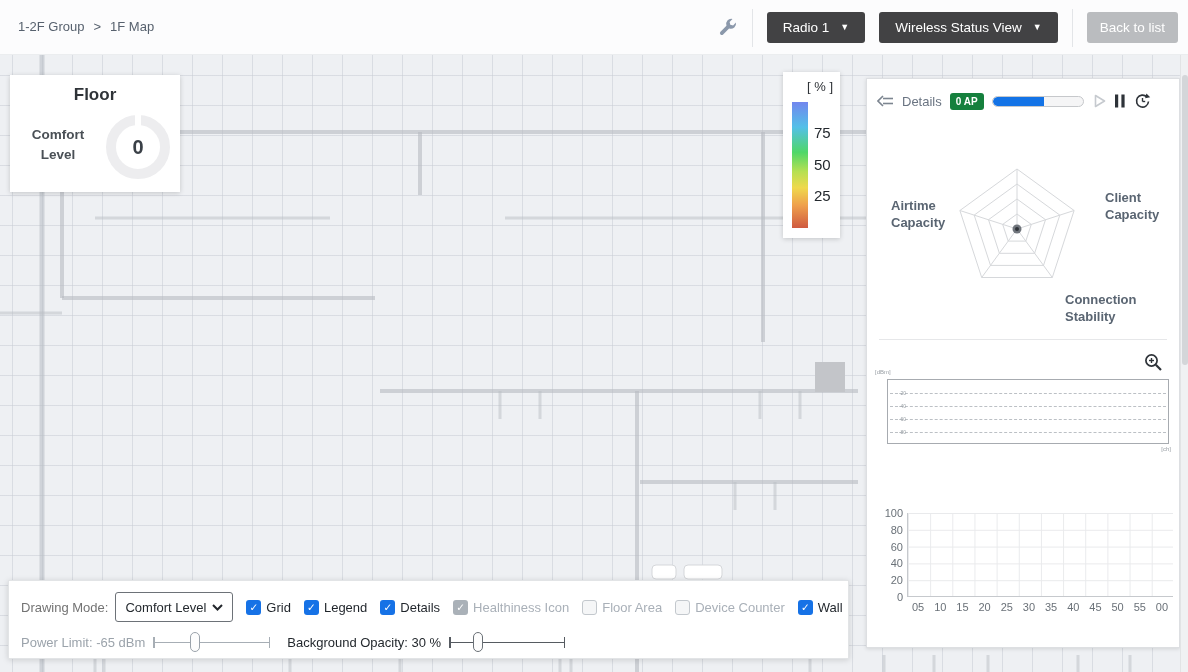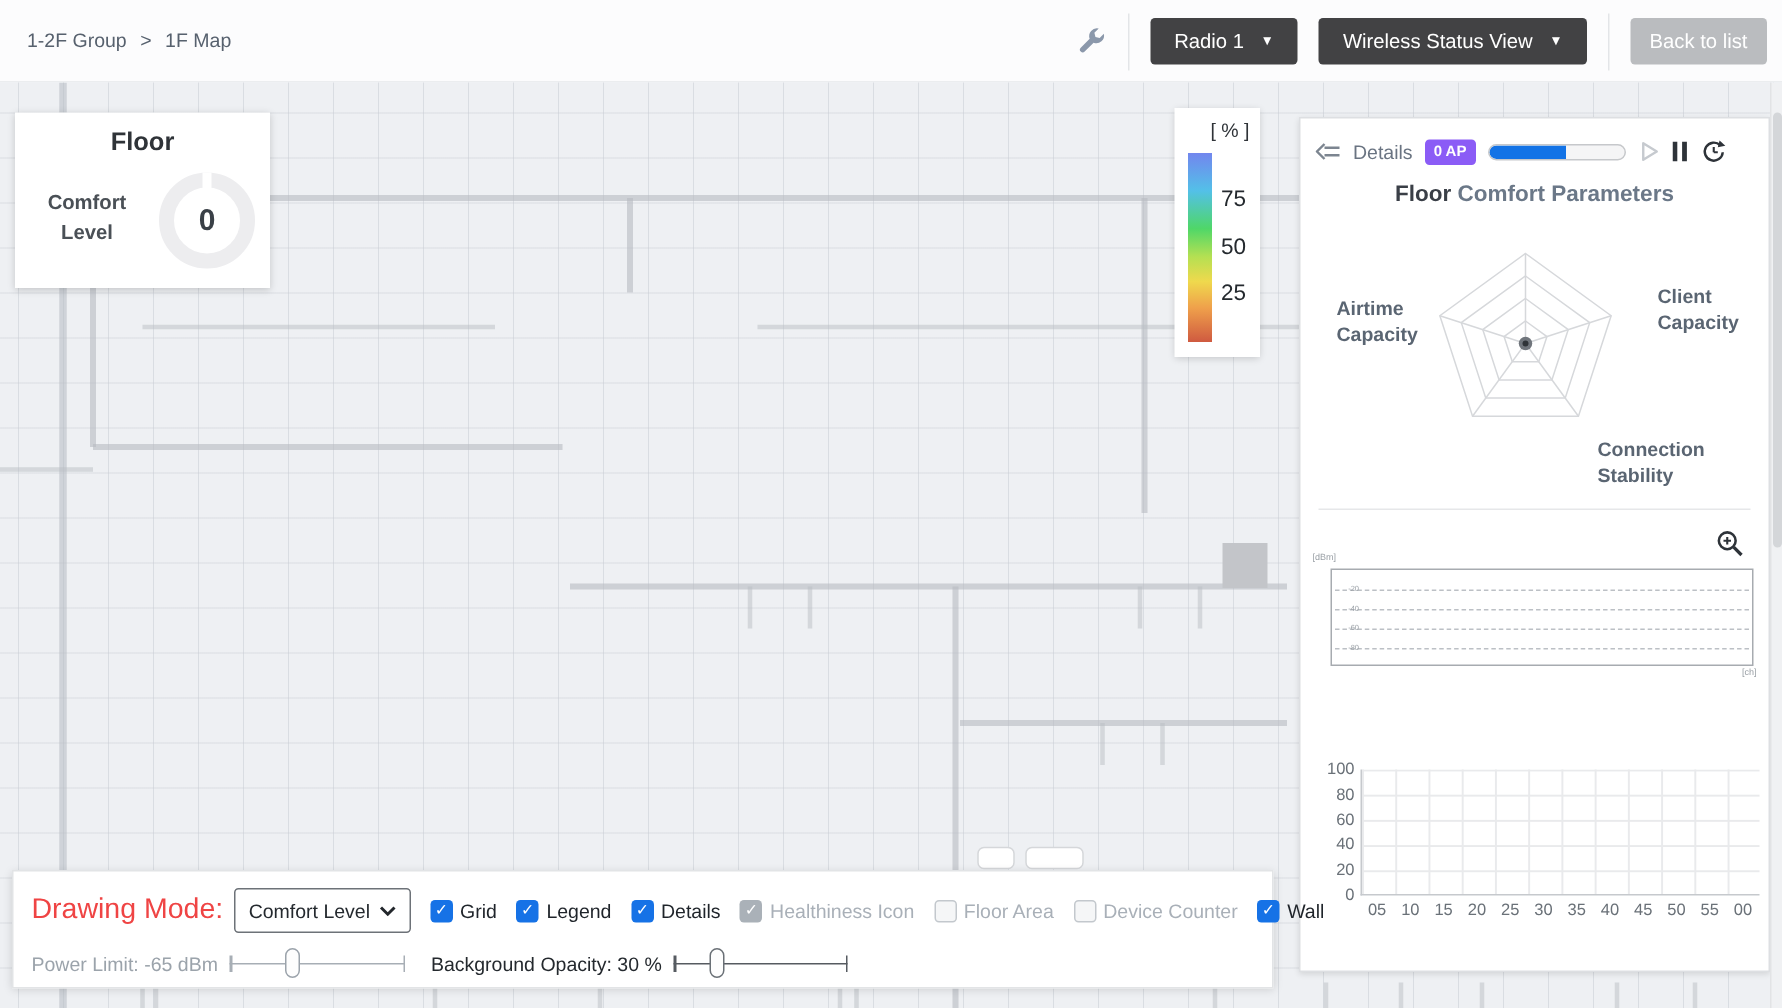--- a/index.html
+++ b/index.html
@@ -49,21 +49,21 @@
   .legend-bar { position:absolute; left:9px; top:30px; width:16px; height:126px;
     background:linear-gradient(180deg,#7286ee 0%,#53c0e8 20%,#4fd768 40%,#b5e052 55%,#efd94d 68%,#efa04b 82%,#cf5a40 100%); }
   .legend-tick { position:absolute; left:31px; width:24px; font-size:15px; color:#24292e; }
 
   
   .panel { position:absolute; left:866px; top:78px; width:314px; height:570px;
     background:#fff; border:1px solid #dddfe2; box-shadow:0 1px 4px rgba(0,0,0,.12); }
   .panel-header { position:absolute; left:10px; top:10px; right:8px; height:24px;
     display:flex; align-items:center; gap:8px; }
   .details-label { font-size:13px; color:#6a7482; }
-  .ap-badge { background:#8b5cf6; color:#fff; font-size:10px; font-weight:bold;
+  .ap-badge { background:#15803d; color:#fff; font-size:10px; font-weight:bold;
     padding:3px 6px; border-radius:3px; white-space:nowrap; }
   .progress { width:92px; height:11px; border:1px solid #c6c8cb; border-radius:6px;
     background:#f5f5f6; overflow:hidden; }
   .progress-fill { height:100%; width:57%; background:#1373e6; border-radius:6px 0 0 6px; }
   .hdr-icons { display:flex; align-items:center; gap:9px; margin-left:2px; }
   .panel-title { position:absolute; left:0; top:42px; width:100%; text-align:center;
     font-size:15px; font-weight:bold; }
   .panel-title .t1 { color:#3a3f47; } .panel-title .t2 { color:#6b7888; }
 
   .radar-label { position:absolute; font-size:13px; font-weight:bold; color:#5a6572; line-height:17px; }
@@ -97,21 +97,21 @@
     background-size:22.17px 16.8px; }
   .logs-ytick { position:absolute; left:6px; width:30px; text-align:right; font-size:11px; color:#6a7178; }
   .logs-xticks { position:absolute; left:40px; top:522px; width:266px; display:flex; }
   .logs-xticks span { flex:1; text-align:center; font-size:11px; color:#6a7178; }
 
   
   .ctrlbar { position:absolute; left:8px; top:580px; width:841px; height:79px;
     background:#fff; border:1px solid #e2e4e6; box-shadow:0 1px 6px rgba(0,0,0,.15); }
   .ctrl-row1 { position:absolute; left:12px; top:10px; right:6px; height:32px;
     display:flex; align-items:center; white-space:nowrap; }
-  .dm-label { font-size:19px; color:#ef4444; margin-right:7px; }
+  .dm-label { font-size:13px; color:#737373; margin-right:7px; }
   .select { width:118px; height:30px; border:1px solid #6d7278; border-radius:3px;
     display:flex; align-items:center; padding:0 9px; gap:6px; cursor:pointer; background:#fff; }
   .select .sel-val { flex:1; font-size:13px; color:#24292e; }
   .cb { display:flex; align-items:center; gap:5px; margin-left:13px; cursor:pointer; }
   .cb .box { width:15px; height:15px; border-radius:3px; display:flex; align-items:center;
     justify-content:center; font-size:10.5px; font-weight:bold; color:#fff; }
   .box-on { background:#1672e6; }
   .box-dis-on { background:#aab1b8; }
   .box-dis-off { background:#f5f6f7; border:1.5px solid #c3c8cd; }
   .cb-label { font-size:13px; color:#1f242a; }
@@ -259,24 +259,20 @@
         <svg width="17" height="16" viewBox="0 0 17 16" fill="none">
           <path d="M14.5 8.5a6 6 0 1 1-1.7-4.6" stroke="#2e3339" stroke-width="1.6"></path>
           <polygon points="12.4,0.6 16.2,4.2 11.2,5.2" fill="#2e3339"></polygon>
           <line x1="8.5" y1="8.5" x2="8.5" y2="5" stroke="#2e3339" stroke-width="1.4"></line>
           <line x1="8.5" y1="8.5" x2="11.2" y2="8.5" stroke="#2e3339" stroke-width="1.4"></line>
         </svg>
       </span>
     </div>
   </div>
 
-  <div class="panel-title">
-    <span class="t1">Floor</span>
-    <span class="t2">Comfort Parameters</span>
-  </div>
 
   <div class="radar-label" style="left:238px; top:110px; width:70px;">Client Capacity</div>
   <div class="radar-label" style="left:24px; top:118px; width:66px;">Airtime Capacity</div>
   <div class="radar-label" style="left:198px; top:212px; width:90px;">Connection Stability</div>
 
   <svg class="radar-svg" width="124" height="114" viewBox="0 0 124 114">
     <g stroke="#d6d8db" stroke-width="1" fill="none">
       <polygon points="62,2 119.1,43.5 97.3,110.5 26.7,110.5 4.9,43.5"></polygon>
       <polygon points="62,17 104.8,48.1 88.5,98.4 35.5,98.4 19.2,48.1"></polygon>
       <polygon points="62,32 90.5,52.7 79.6,86.3 44.4,86.3 33.5,52.7"></polygon>

